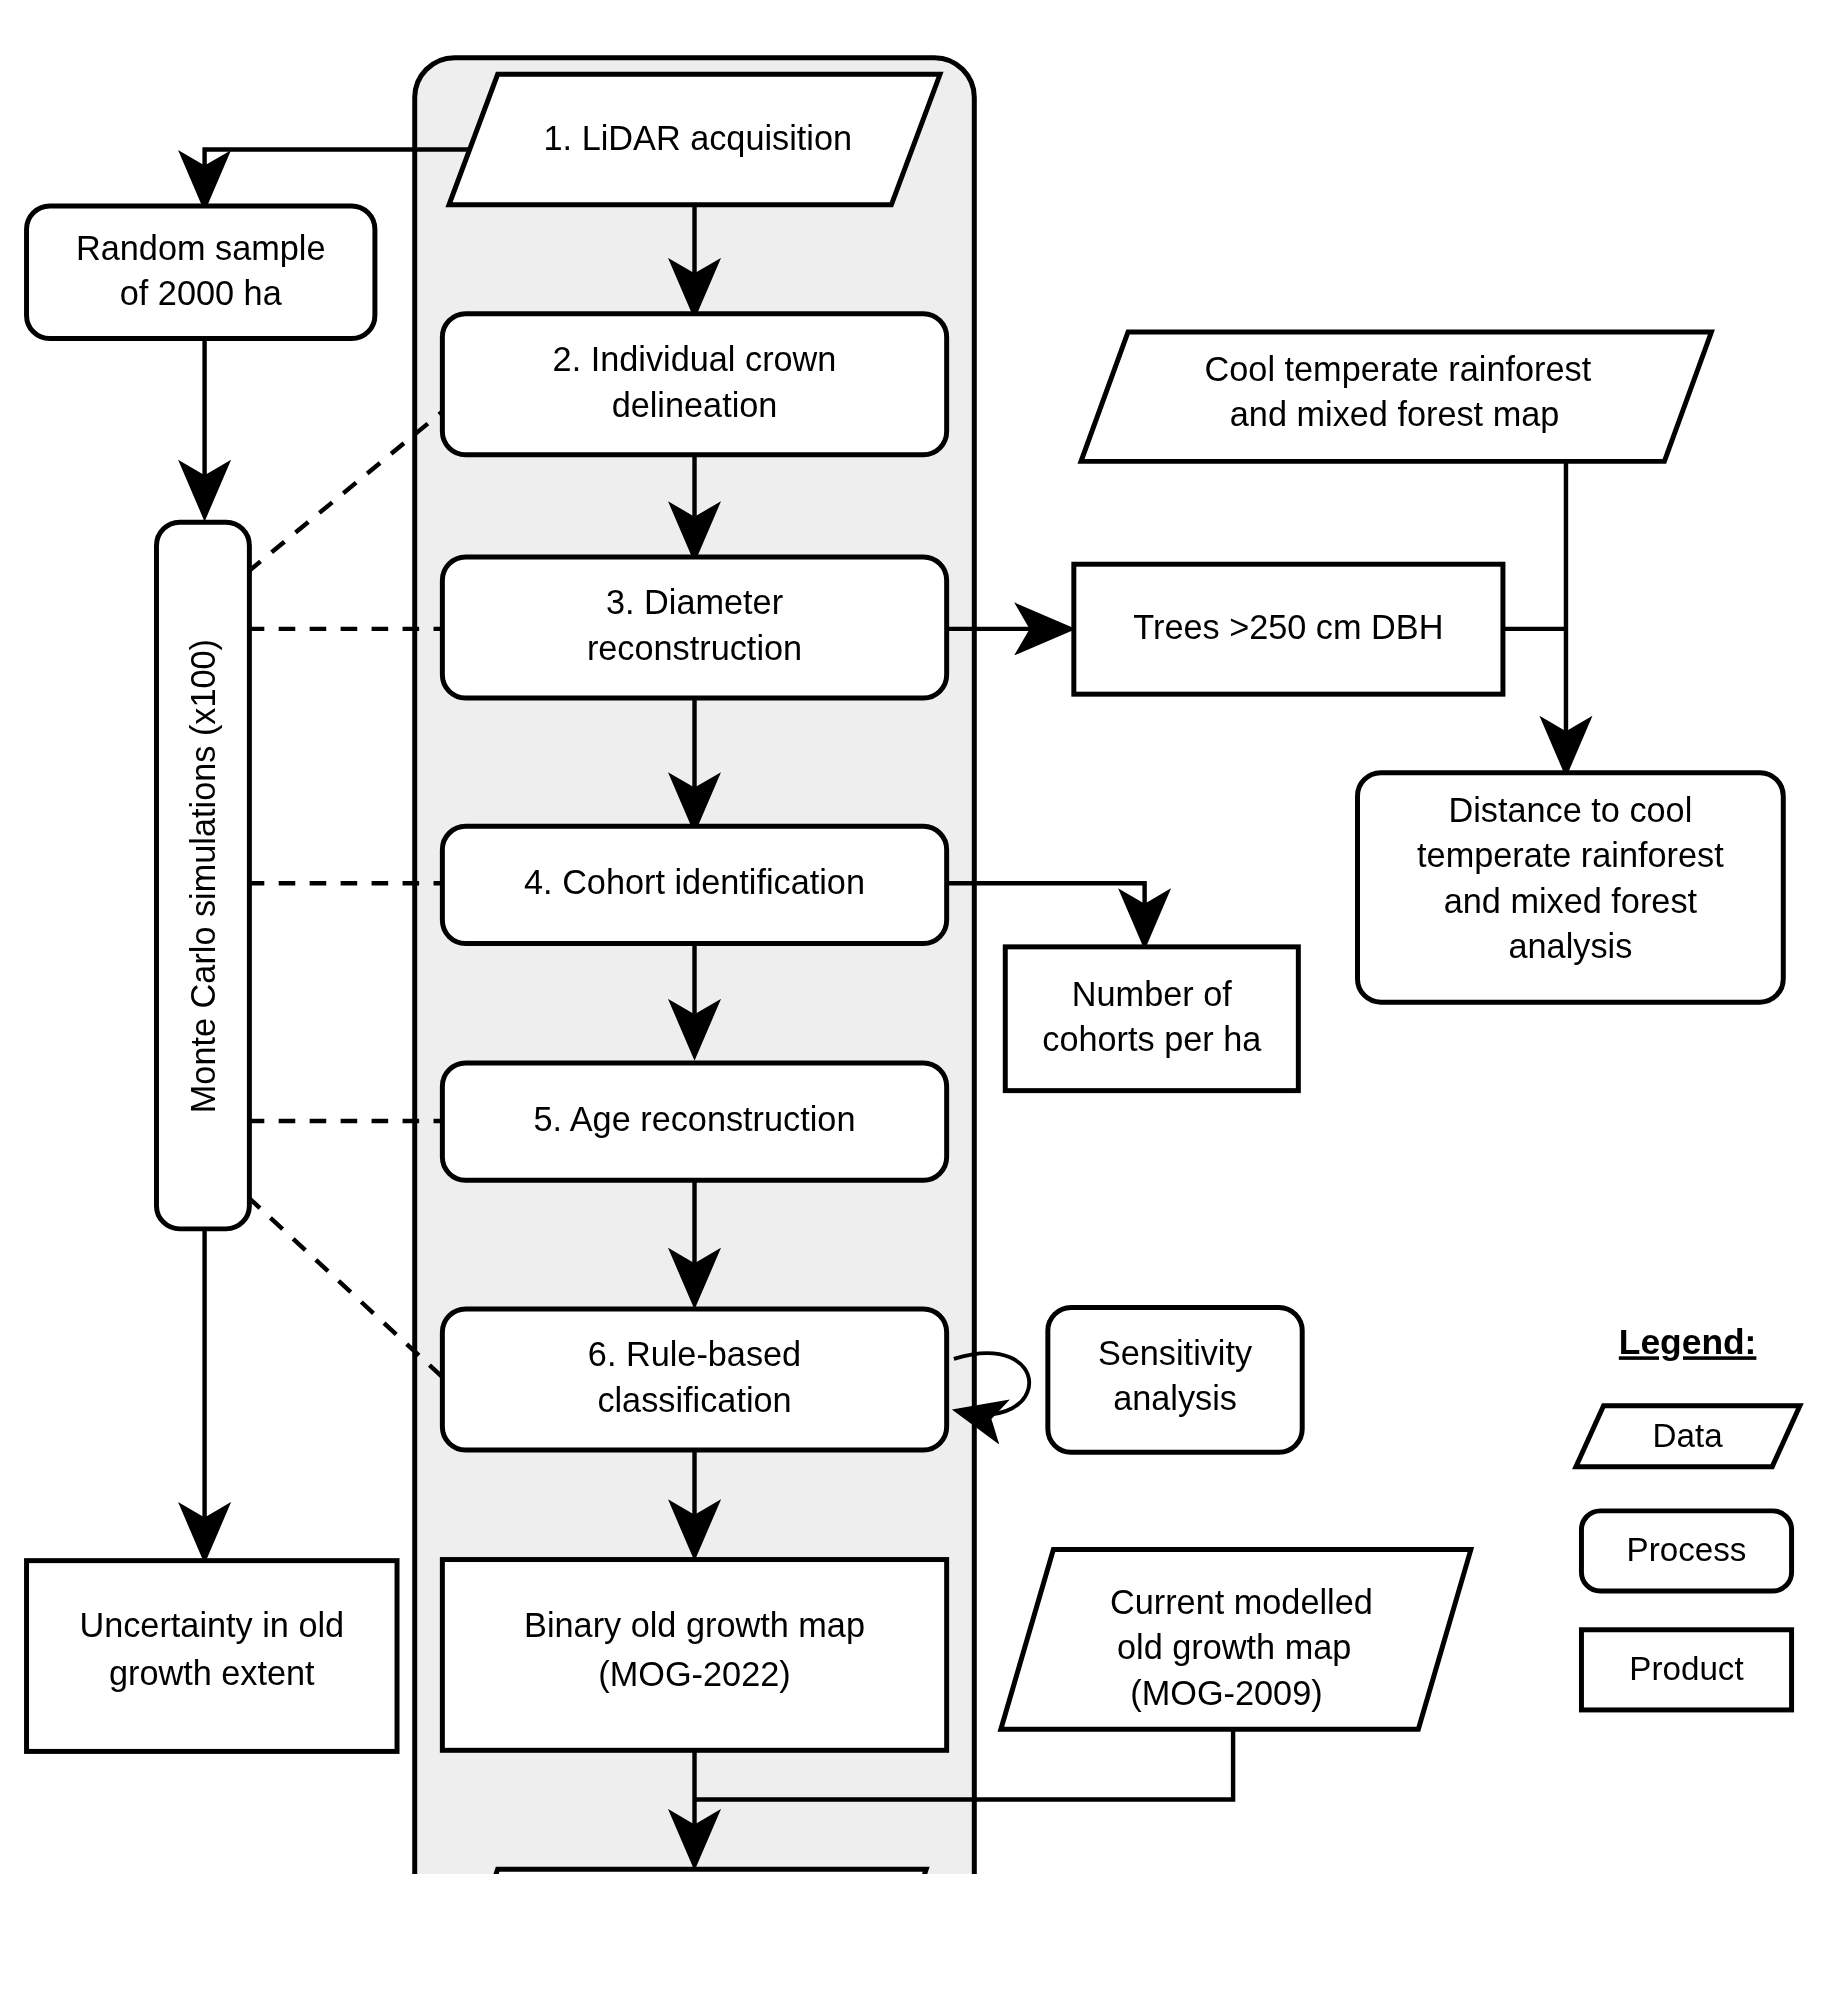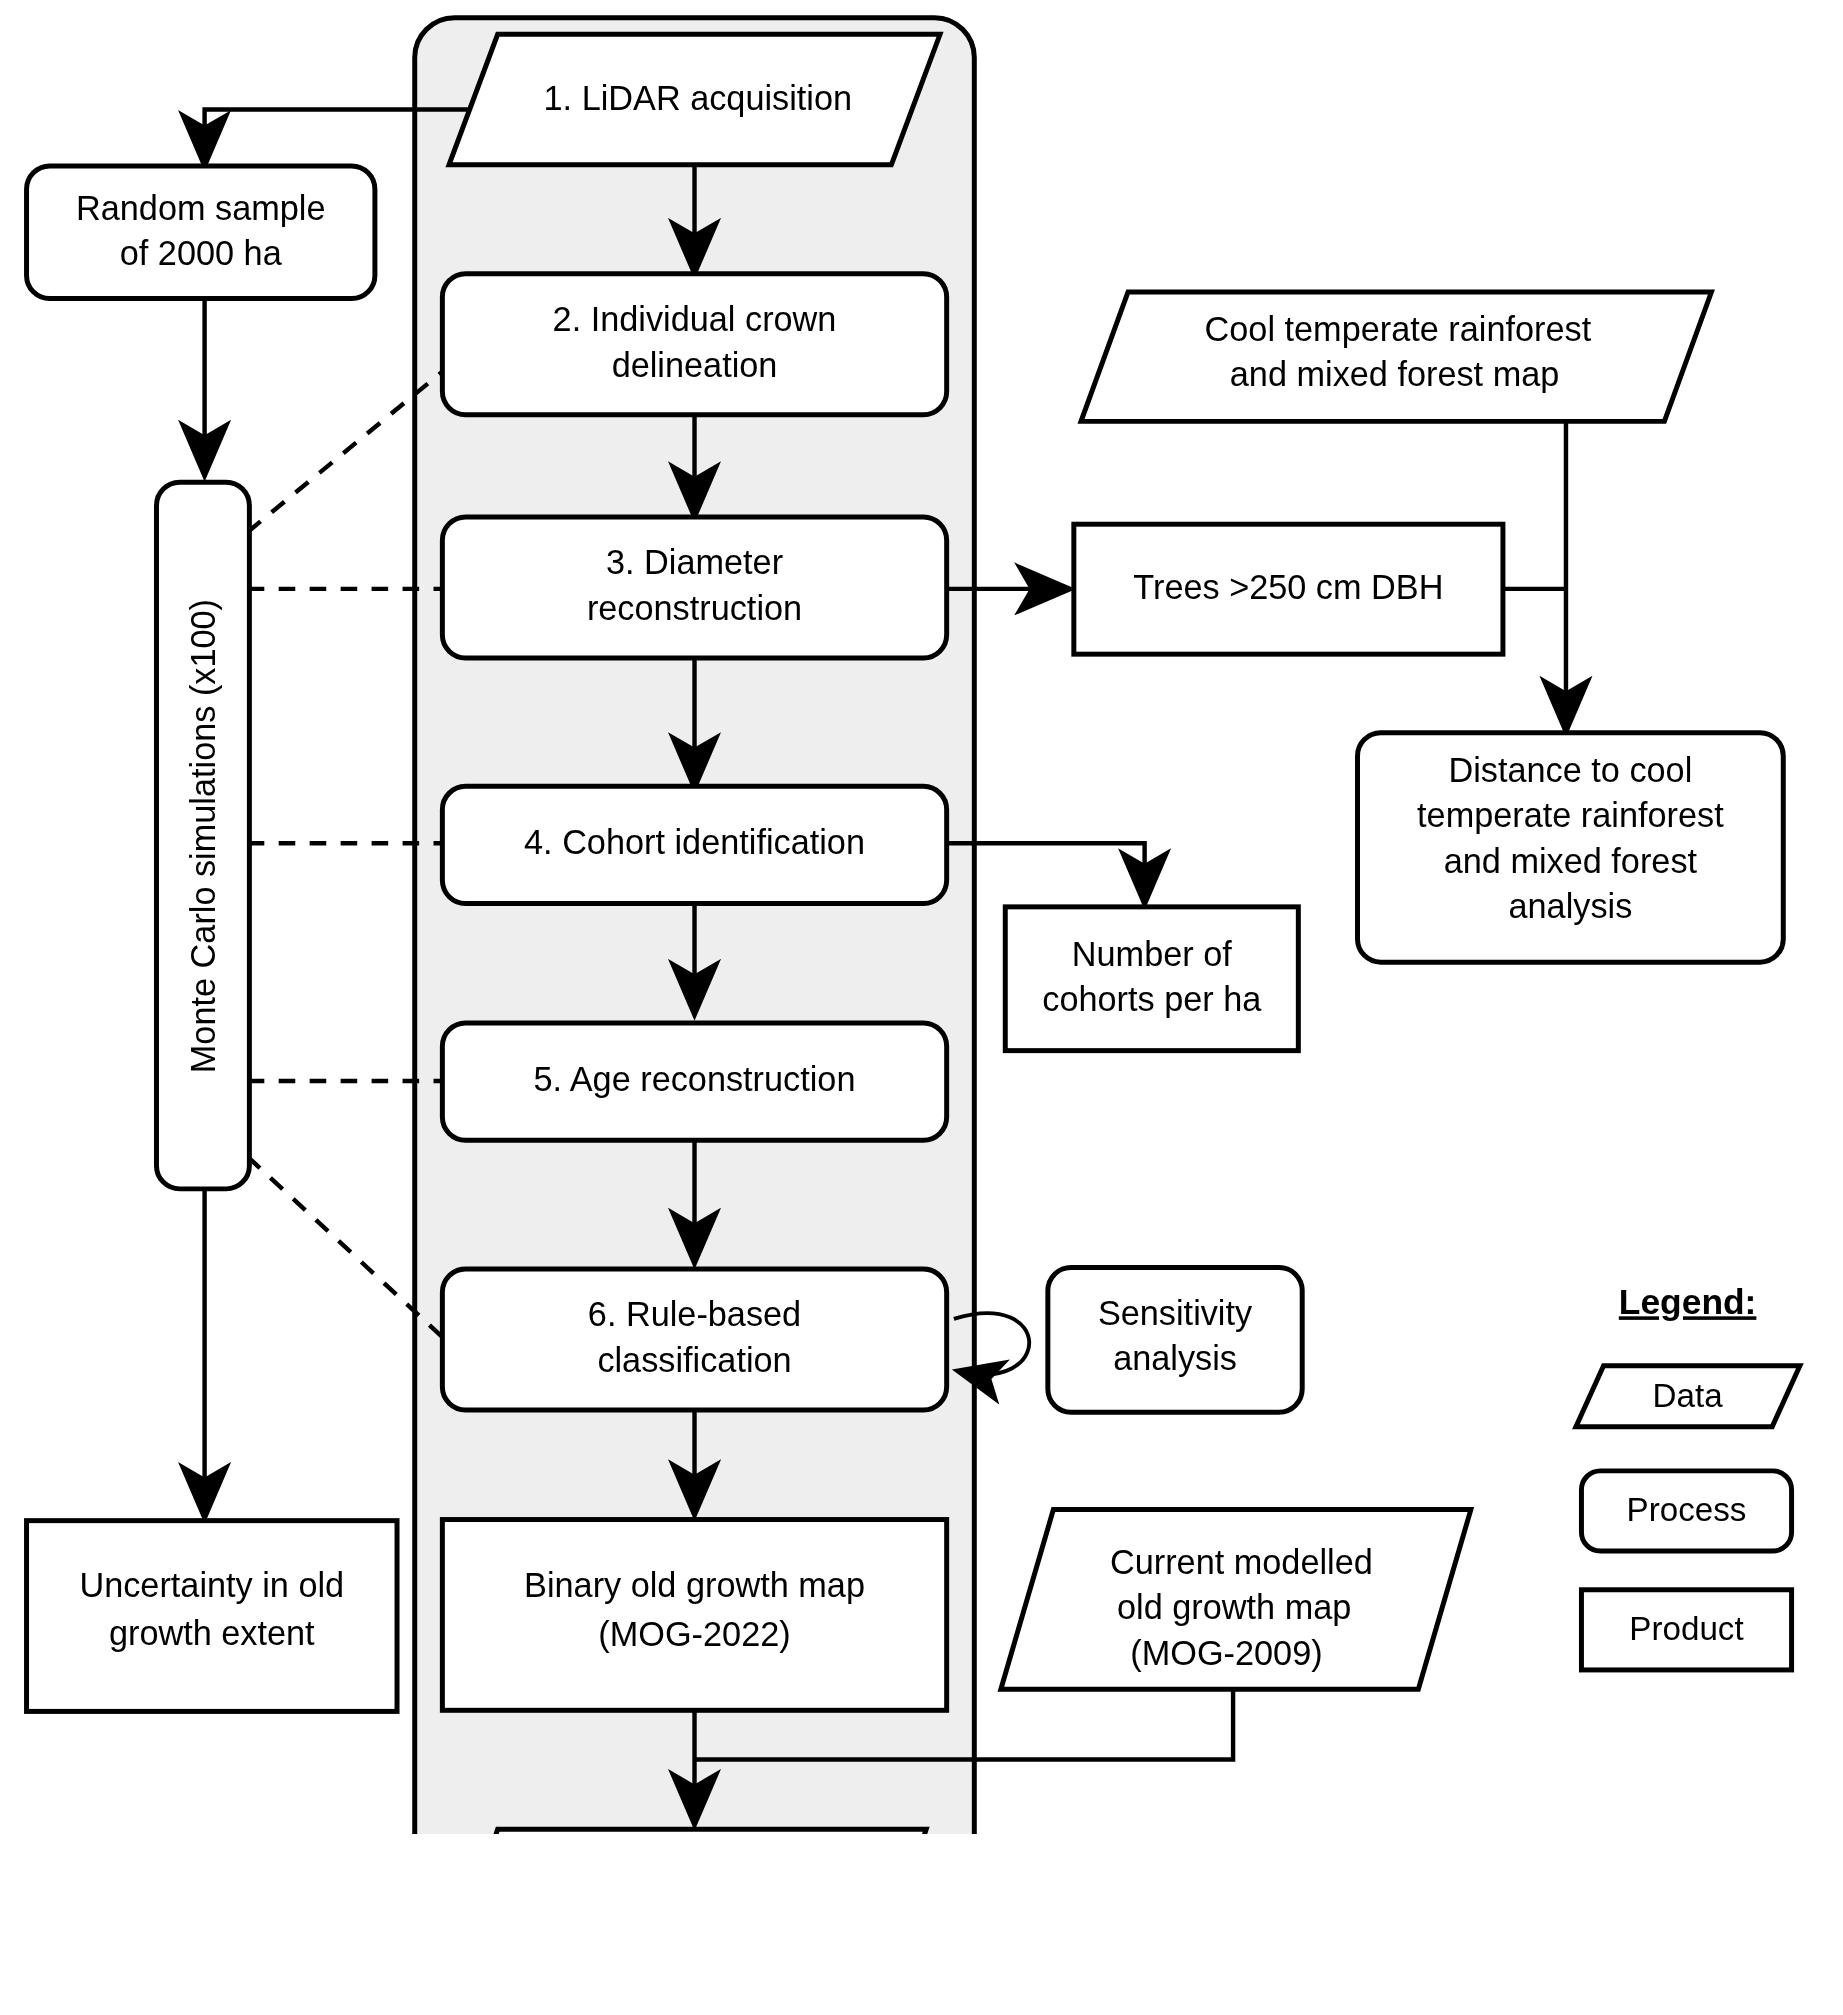--- a/index.html
+++ b/index.html
@@ -6,20 +6,21 @@
     margin: 0;
     padding: 0;
     background: #ffffff;
   }
   #stage {
     position: relative;
     width: 1843px;
     height: 1834px;
     background: #ffffff;
     font-family: "Liberation Sans", sans-serif;
+    margin-top: 40px;
   }
   svg.diagram {
     position: absolute;
     left: 0;
     top: 0;
     width: 1843px;
     height: 2015px;
   }
   .shape-fill-white { fill: #ffffff; }
   .shape-fill-gray  { fill: #eeeeee; }

